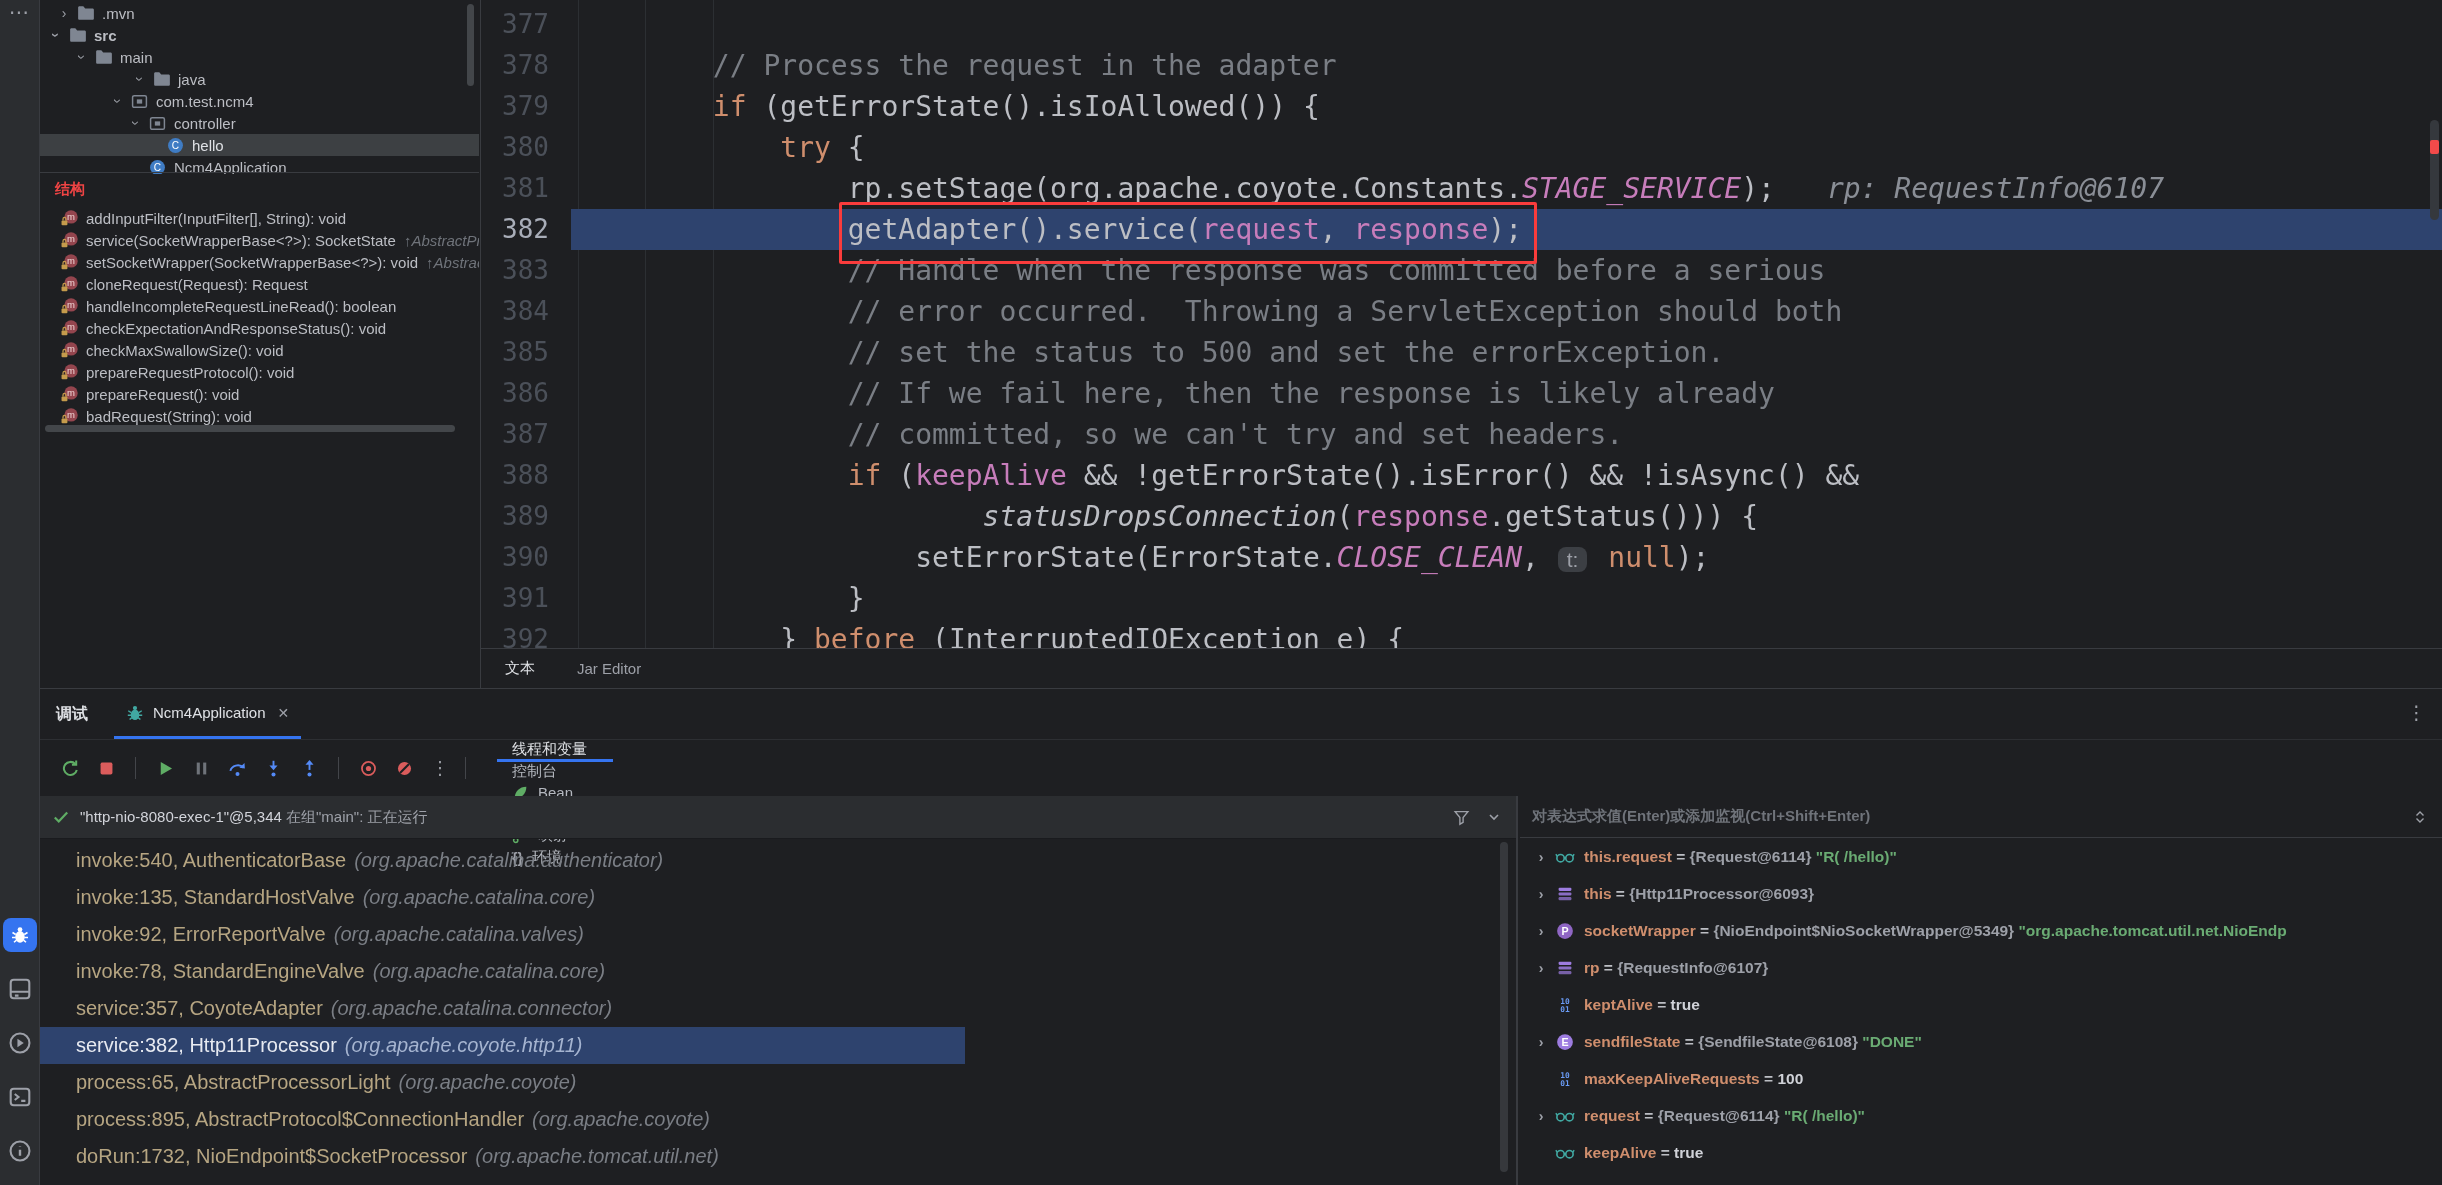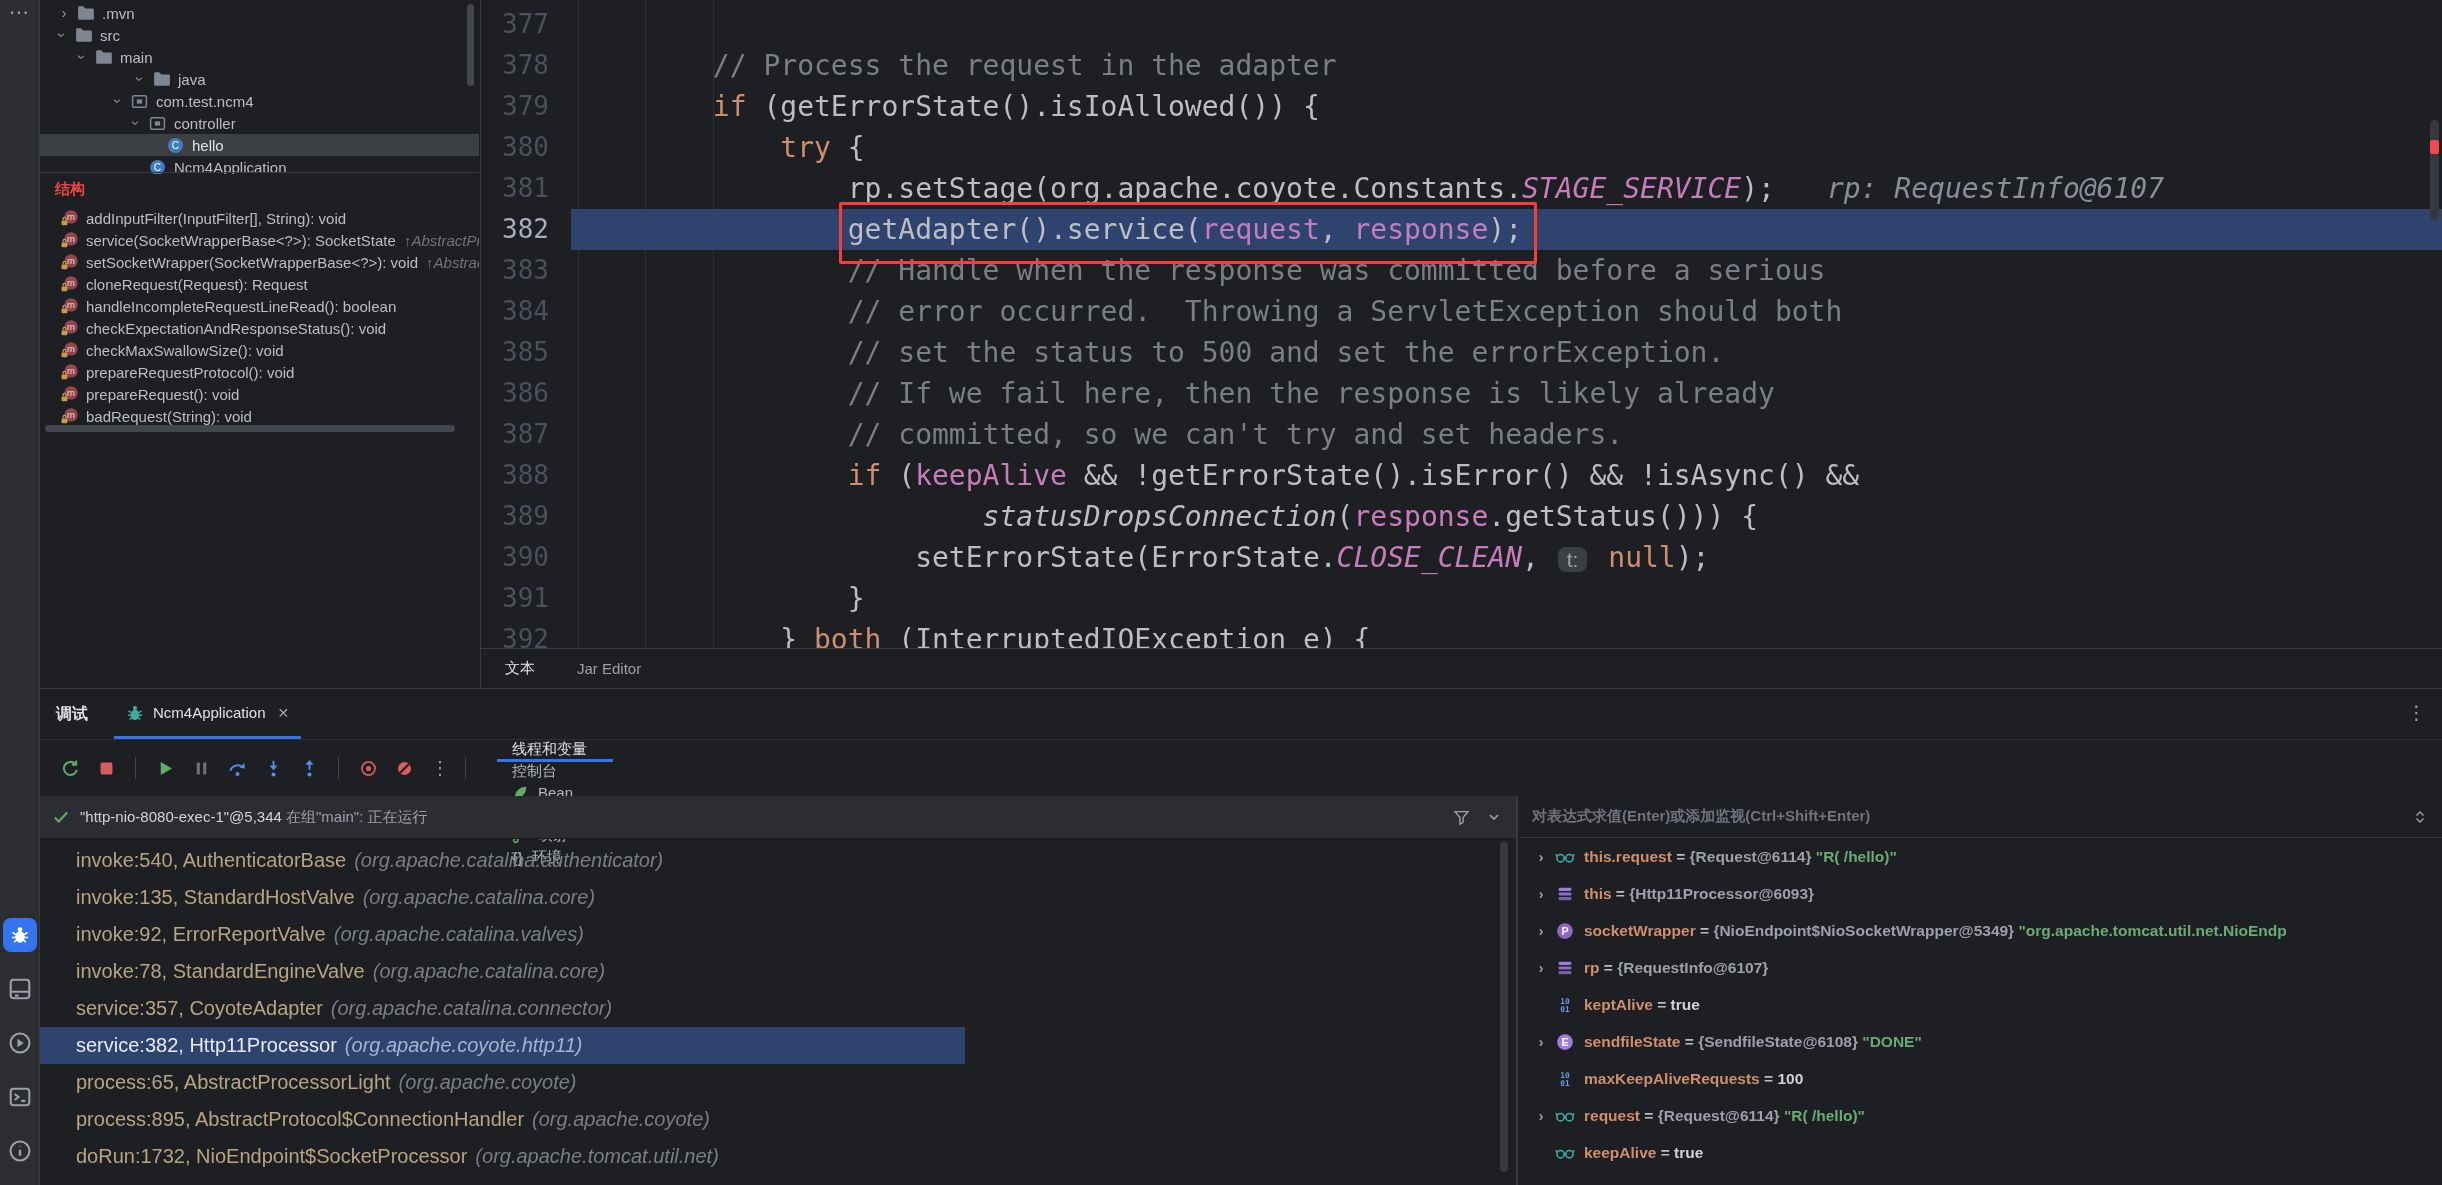--- a/index.html
+++ b/index.html
@@ -155,21 +155,21 @@
         <span class="tree-chev">›</span>
         <span class="tree-icon">
           <span class="ic">
             <svg width="18" height="16" viewBox="0 0 16 14">
               <path d="M1 2.2C1 1.5 1.5 1 2.2 1h3.4l1.7 2h6.5c.7 0 1.2.5 1.2 1.2v7.6c0 .7-.5 1.2-1.2 1.2H2.2C1.5 13 1 12.5 1 11.8V2.2z" fill="#7f8692"></path>
             </svg>
           </span>
         </span>
         <span class="tree-label">.mvn</span>
       </div>
-      <div class="tree-row" style="padding-left: 12px;">
+      <div class="tree-row" style="padding-left: 6px; font-weight: bold;">
         <span class="tree-chev expanded">›</span>
         <span class="tree-icon">
           <span class="ic">
             <svg width="18" height="16" viewBox="0 0 16 14">
               <path d="M1 2.2C1 1.5 1.5 1 2.2 1h3.4l1.7 2h6.5c.7 0 1.2.5 1.2 1.2v7.6c0 .7-.5 1.2-1.2 1.2H2.2C1.5 13 1 12.5 1 11.8V2.2z" fill="#7f8692"></path>
             </svg>
           </span>
         </span>
         <span class="tree-label">src</span>
       </div>
@@ -447,21 +447,21 @@
       <div class="code-row">
         <span class="ln">390</span>
         <span class="code-text"><span class="t-p">                    </span><span class="t-p">setErrorState(ErrorState.</span><span class="t-sf">CLOSE_CLEAN</span><span class="t-p">, </span><span class="t-ph">t:</span><span class="t-p"> </span><span class="t-k">null</span><span class="t-p">);</span></span>
       </div>
       <div class="code-row">
         <span class="ln">391</span>
         <span class="code-text"><span class="t-p">                </span><span class="t-p">}</span></span>
       </div>
       <div class="code-row">
         <span class="ln">392</span>
-        <span class="code-text"><span class="t-p">            </span><span class="t-p">} </span><span class="t-k">both </span><span class="t-p">(InterruptedIOException e) {</span></span>
+        <span class="code-text"><span class="t-p">            </span><span class="t-p">} </span><span class="t-k">before </span><span class="t-p">(InterruptedIOException e) {</span></span>
       </div>
     </div>
   <div class="annotation-box"></div>
   <div class="ed-thumb"></div>
   <div class="ed-marker"></div>
 </div>
 <div class="editor-tabs">
     <span class="editor-tab active">文本</span>
     <span class="editor-tab">Jar Editor</span>
   </div>

